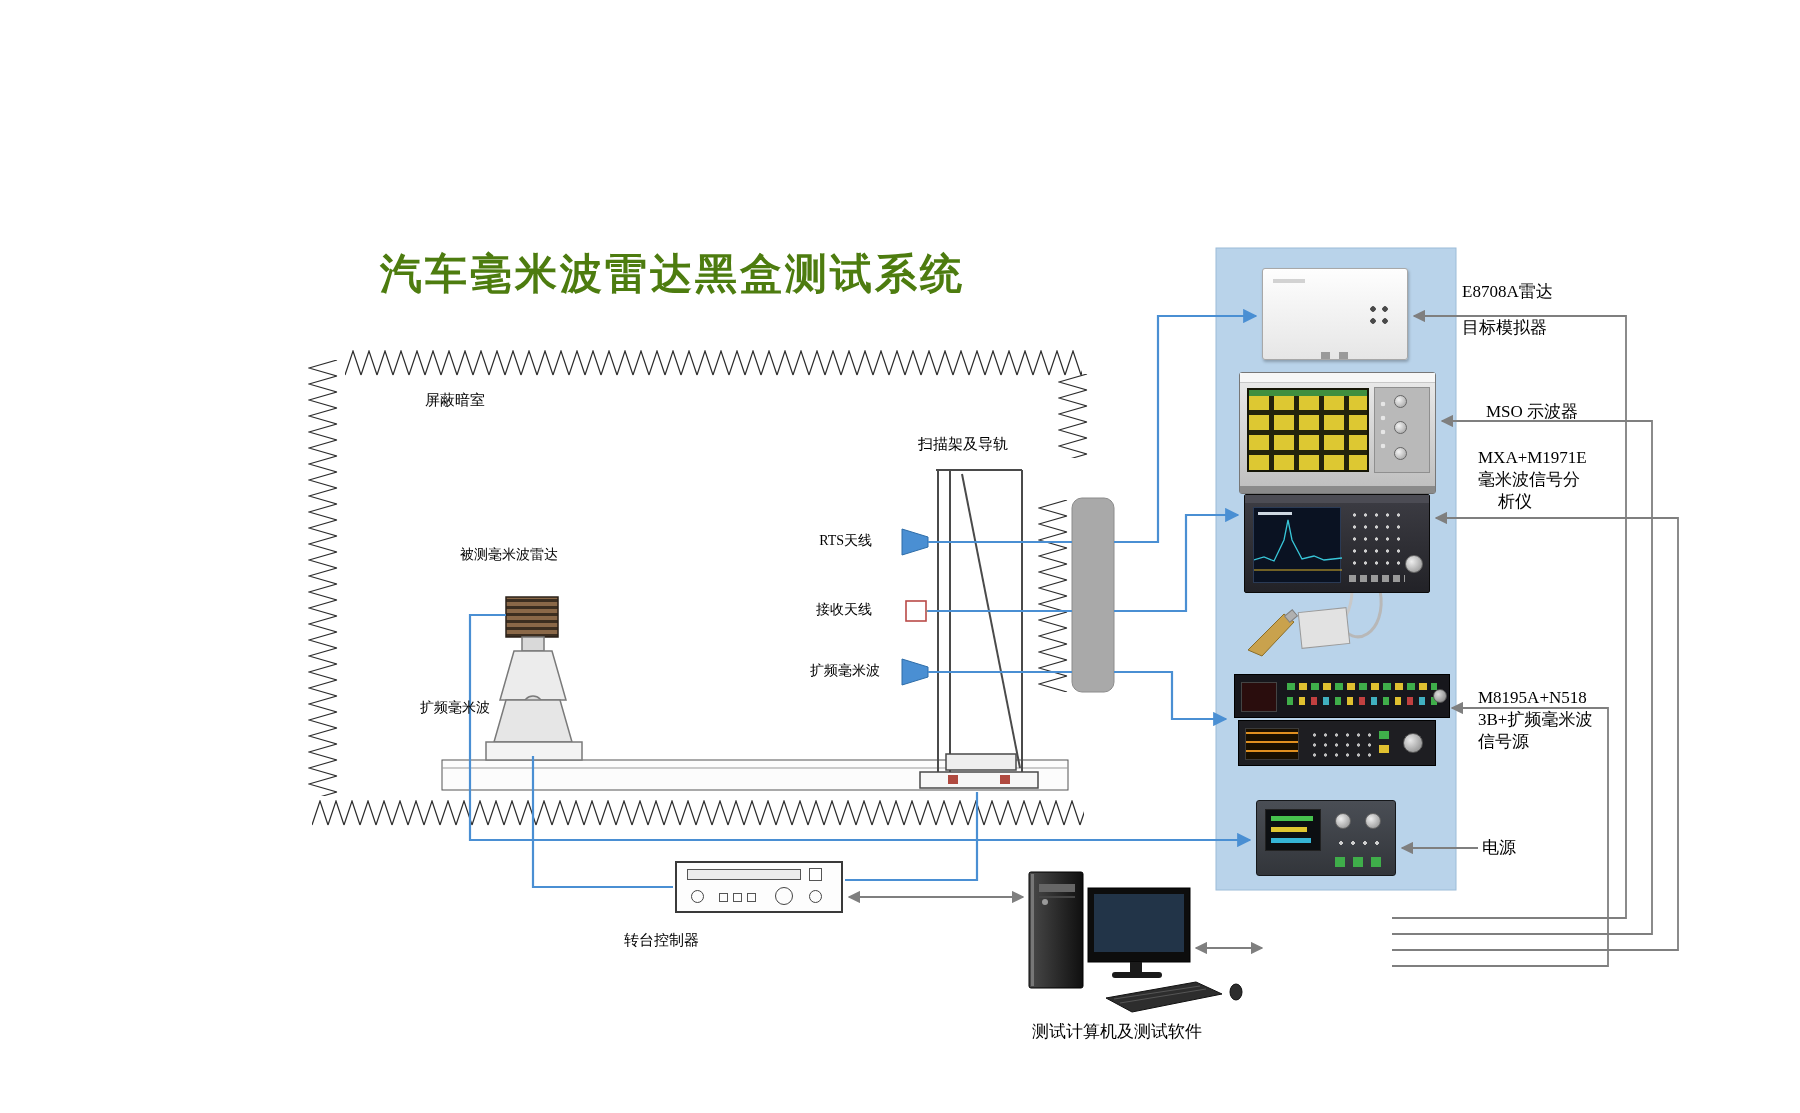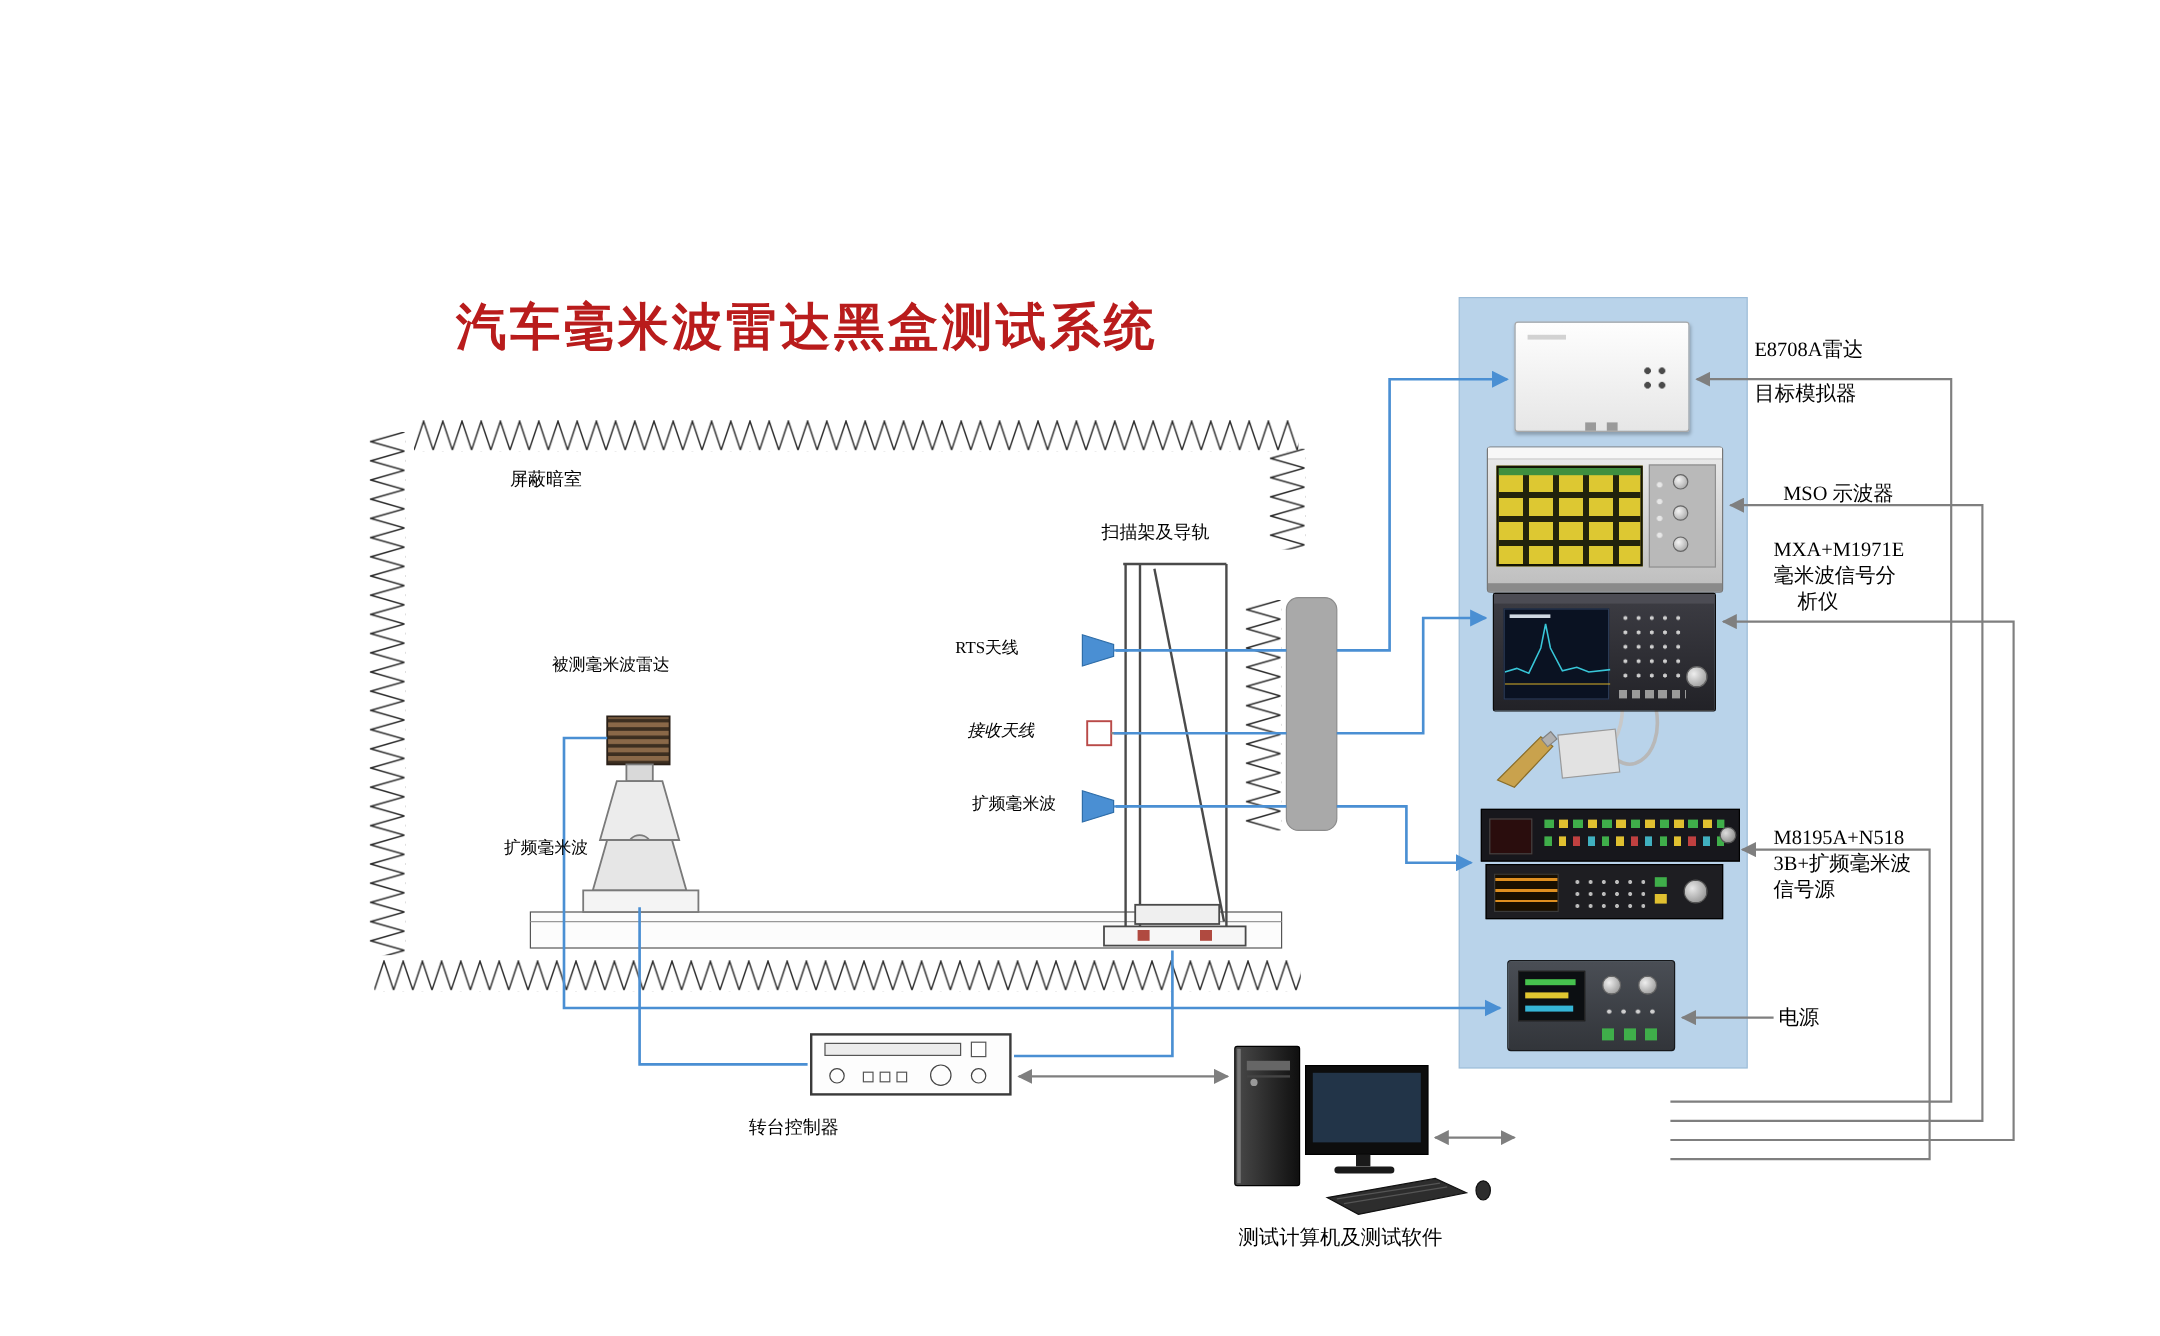--- a/index.html
+++ b/index.html
@@ -6,21 +6,21 @@
   #canvas{position:relative;width:1800px;height:1113px;background:#ffffff;overflow:hidden;
           font-family:"Liberation Serif","DejaVu Serif",serif;}
   svg.layer{position:absolute;left:0;top:0;}
   #bg{z-index:1;}
   #wires{z-index:5;pointer-events:none;}
   .dev{position:absolute;z-index:3;box-sizing:border-box;}
   .dev *{position:absolute;box-sizing:border-box;}
   .lbl{position:absolute;z-index:6;color:#000;font-size:15px;line-height:1.15;white-space:nowrap;}
 
   
-  #title{left:380px;top:250px;font-size:42px;font-weight:bold;color:#b91c1c;letter-spacing:3px;}
+  #title{left:380px;top:250px;font-size:42px;font-weight:bold;color:#4d7c0f;letter-spacing:3px;}
 
   
   .rlbl{font-size:17px;}
 
   
   #dev-sim{left:1262px;top:268px;width:146px;height:92px;border:1px solid #a8a8a8;border-radius:3px;
            background:linear-gradient(#fefefe,#e6e6e6);box-shadow:1px 2px 3px rgba(0,0,0,.25);}
   #dev-sim .slot{left:10px;top:10px;width:32px;height:4px;background:#d2d2d2;}
   #dev-sim .dots{left:104px;top:34px;width:24px;height:24px;
         background-image:radial-gradient(circle,#4a4a4a 2.5px,transparent 3px);background-size:12px 12px;}
@@ -330,22 +330,22 @@
     </g>
   </svg>
 
   <div id="title" class="lbl">汽车毫米波雷达黑盒测试系统</div>
 
   <div class="lbl" style="left:425px;top:392px;">屏蔽暗室</div>
   <div class="lbl" style="left:918px;top:436px;">扫描架及导轨</div>
   <div class="lbl" style="left:460px;top:547px;font-size:14px;">被测毫米波雷达</div>
   <div class="lbl" style="left:420px;top:700px;font-size:14px;">扩频毫米波</div>
 
-  <div class="lbl" style="left:796px;top:533px;width:76px;text-align:left;font-size:14px;font-family:Liberation Serif, serif;">RTS天线</div>
-  <div class="lbl" style="left:796px;top:602px;width:76px;text-align:center;font-size:14px;font-style:italic;">接收天线</div>
+  <div class="lbl" style="left:796px;top:533px;width:76px;text-align:right;font-size:14px;font-family:Liberation Serif, serif;">RTS天线</div>
+  <div class="lbl" style="left:796px;top:602px;width:76px;text-align:right;font-size:14px;">接收天线</div>
   <div class="lbl" style="left:780px;top:663px;width:100px;text-align:right;font-size:14px;">扩频毫米波</div>
 
   <div class="lbl" style="left:624px;top:932px;">转台控制器</div>
   <div class="lbl" style="left:1032px;top:1022px;font-size:17px;">测试计算机及测试软件</div>
 
   <div class="lbl rlbl" style="left:1462px;top:282px;">E8708A雷达</div>
   <div class="lbl rlbl" style="left:1462px;top:318px;">目标模拟器</div>
 
   <div class="lbl rlbl" style="left:1486px;top:402px;">MSO 示波器</div>
 

